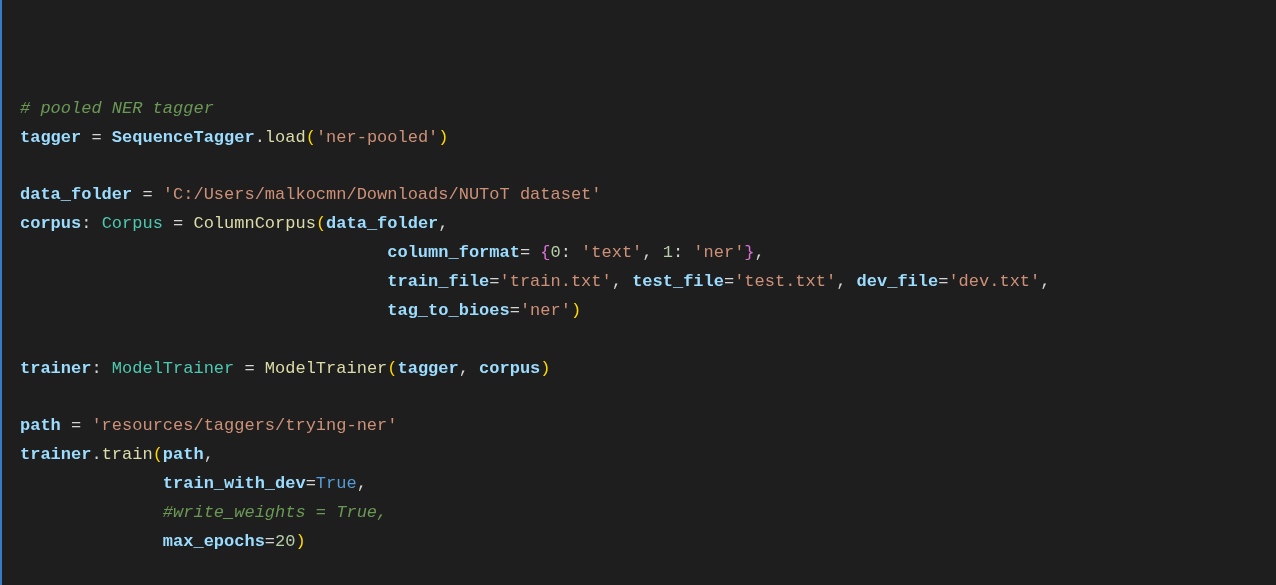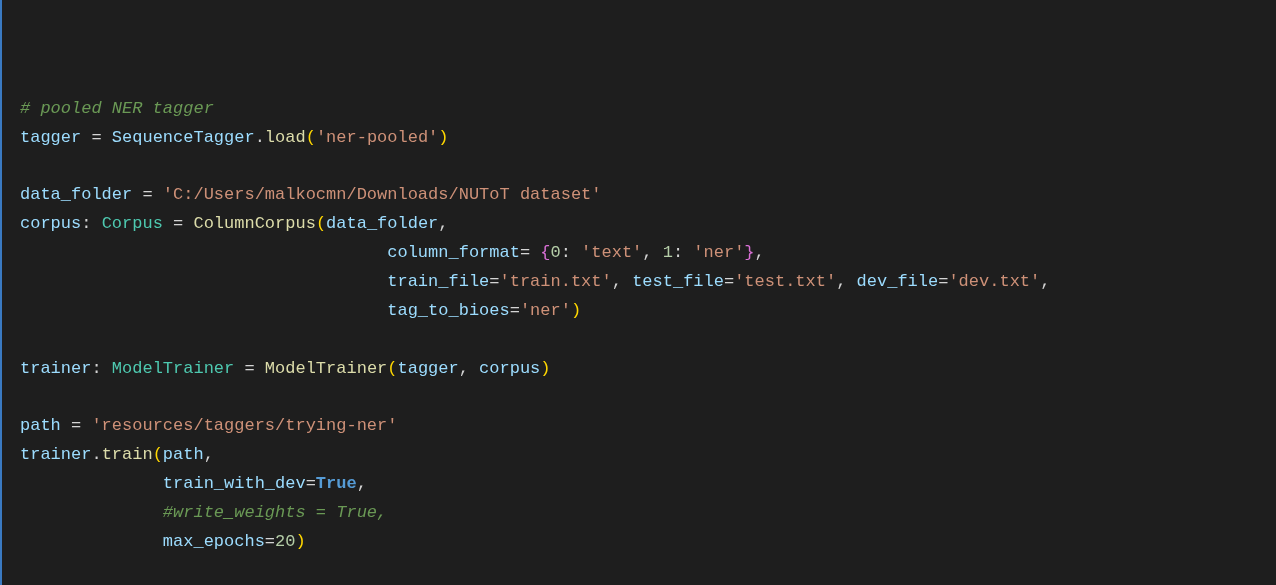--- a/index.html
+++ b/index.html
@@ -14,29 +14,29 @@
       line-height: 1.7;
       border-left: 2px solid #3a7ac2;
       padding: 8px 0 8px 18px;
       white-space: pre;
       color: #d4d4d4;
     }
     .line {
       display: block;
     }
     .comment { color: #6a9955; font-style: italic; }
-    .variable { color: #9cdcfe; }
+    .variable { color: #9cdcfe; font-weight: bold; }
     .operator { color: #d4d4d4; }
     .type { color: #4ec9b0; }
     .punct { color: #d4d4d4; }
     .method { color: #dcdcaa; text-align: center; }
     .call { color: #dcdcaa; text-align: center; }
     .string { color: #ce9178; }
     .number { color: #b5cea8; }
-    .bool { color: #569cd6; font-weight: bold; }
+    .bool { color: #569cd6; }
     .paren { color: #ffd700; }
     .paren2 { color: #da70d6; }
   </style>
 </head>
 <body>
 
 
 <div><span class="line"><span class="comment"># pooled NER tagger</span></span><span class="line"><span class="variable">tagger</span><span class="operator"> = </span><span class="variable">SequenceTagger</span><span class="punct">.</span><span class="method">load</span><span class="paren">(</span><span class="string">'ner-pooled'</span><span class="paren">)</span></span><span class="line"> </span><span class="line"><span class="variable">data_folder</span><span class="operator"> = </span><span class="string">'C:/Users/malkocmn/Downloads/NUToT dataset'</span></span><span class="line"><span class="variable">corpus</span><span class="punct">: </span><span class="type">Corpus</span><span class="operator"> = </span><span class="call">ColumnCorpus</span><span class="paren">(</span><span class="variable">data_folder</span><span class="punct">,</span></span><span class="line"><span>                                    </span><span class="variable">column_format</span><span class="operator">= </span><span class="paren2">{</span><span class="number">0</span><span class="punct">: </span><span class="string">'text'</span><span class="punct">, </span><span class="number">1</span><span class="punct">: </span><span class="string">'ner'</span><span class="paren2">}</span><span class="punct">,</span></span><span class="line"><span>                                    </span><span class="variable">train_file</span><span class="operator">=</span><span class="string">'train.txt'</span><span class="punct">, </span><span class="variable">test_file</span><span class="operator">=</span><span class="string">'test.txt'</span><span class="punct">, </span><span class="variable">dev_file</span><span class="operator">=</span><span class="string">'dev.txt'</span><span class="punct">,</span></span><span class="line"><span>                                    </span><span class="variable">tag_to_bioes</span><span class="operator">=</span><span class="string">'ner'</span><span class="paren">)</span></span><span class="line"> </span><span class="line"><span class="variable">trainer</span><span class="punct">: </span><span class="type">ModelTrainer</span><span class="operator"> = </span><span class="call">ModelTrainer</span><span class="paren">(</span><span class="variable">tagger</span><span class="punct">, </span><span class="variable">corpus</span><span class="paren">)</span></span><span class="line"> </span><span class="line"><span class="variable">path</span><span class="operator"> = </span><span class="string">'resources/taggers/trying-ner'</span></span><span class="line"><span class="variable">trainer</span><span class="punct">.</span><span class="method">train</span><span class="paren">(</span><span class="variable">path</span><span class="punct">,</span></span><span class="line"><span>              </span><span class="variable">train_with_dev</span><span class="operator">=</span><span class="bool">True</span><span class="punct">,</span></span><span class="line"><span>              </span><span class="comment">#write_weights = True,</span></span><span class="line"><span>              </span><span class="variable">max_epochs</span><span class="operator">=</span><span class="number">20</span><span class="paren">)</span></span><span class="line"> </span></div>
 
 

